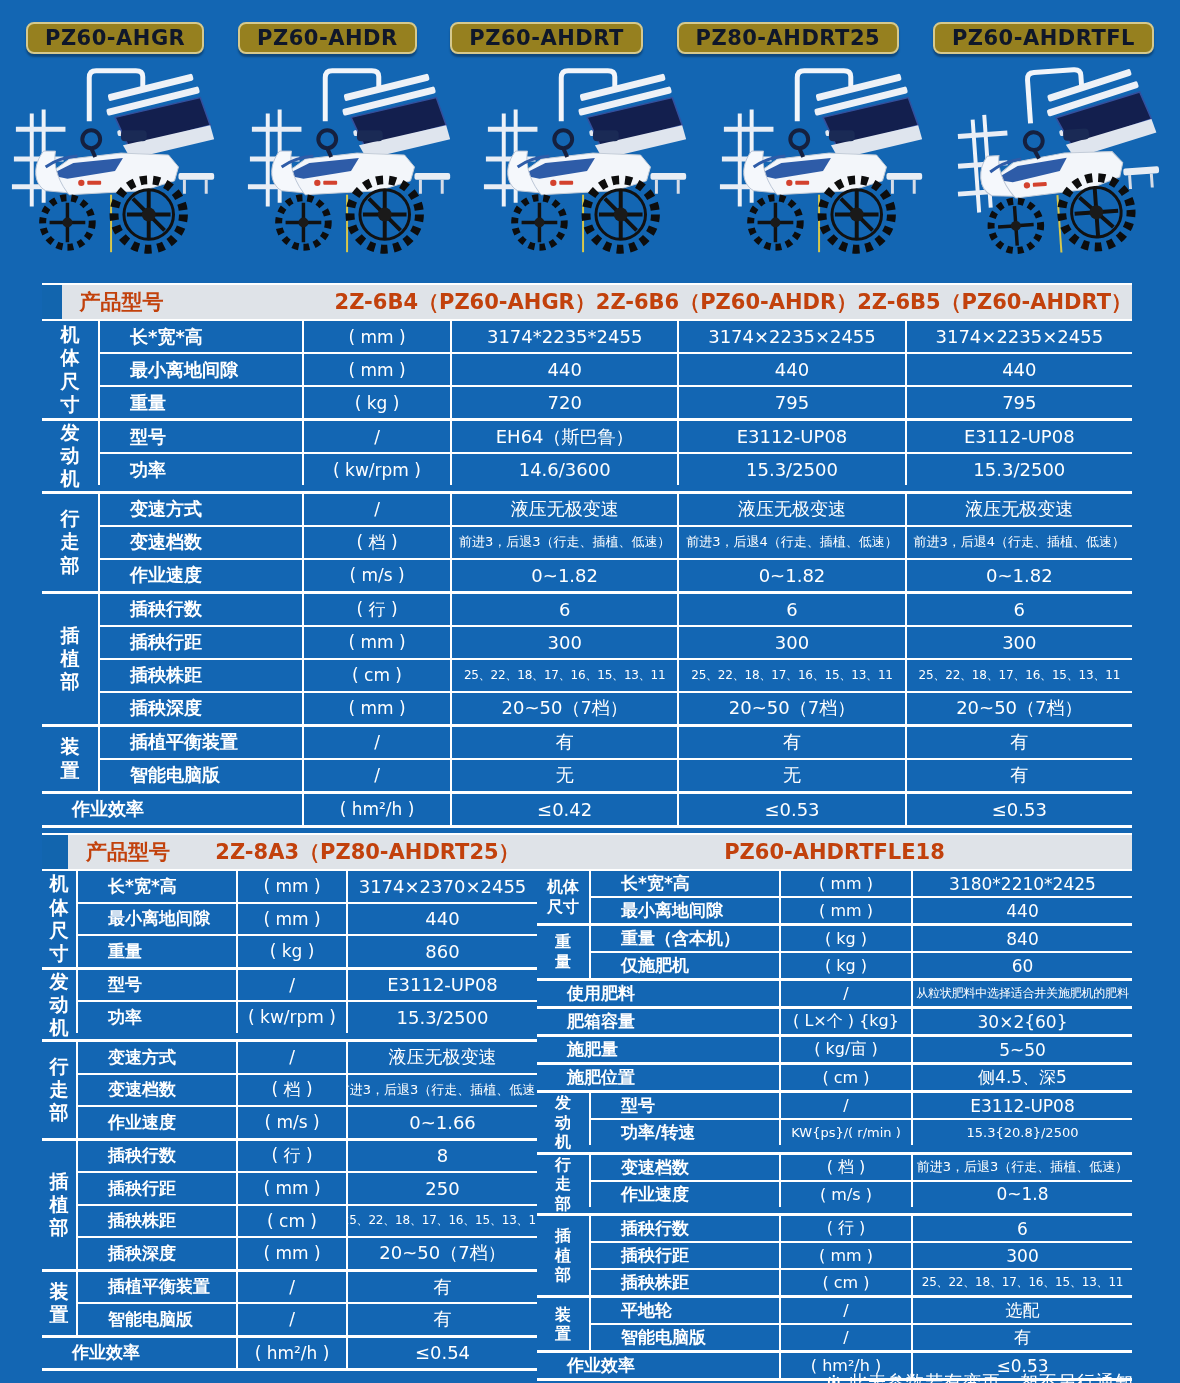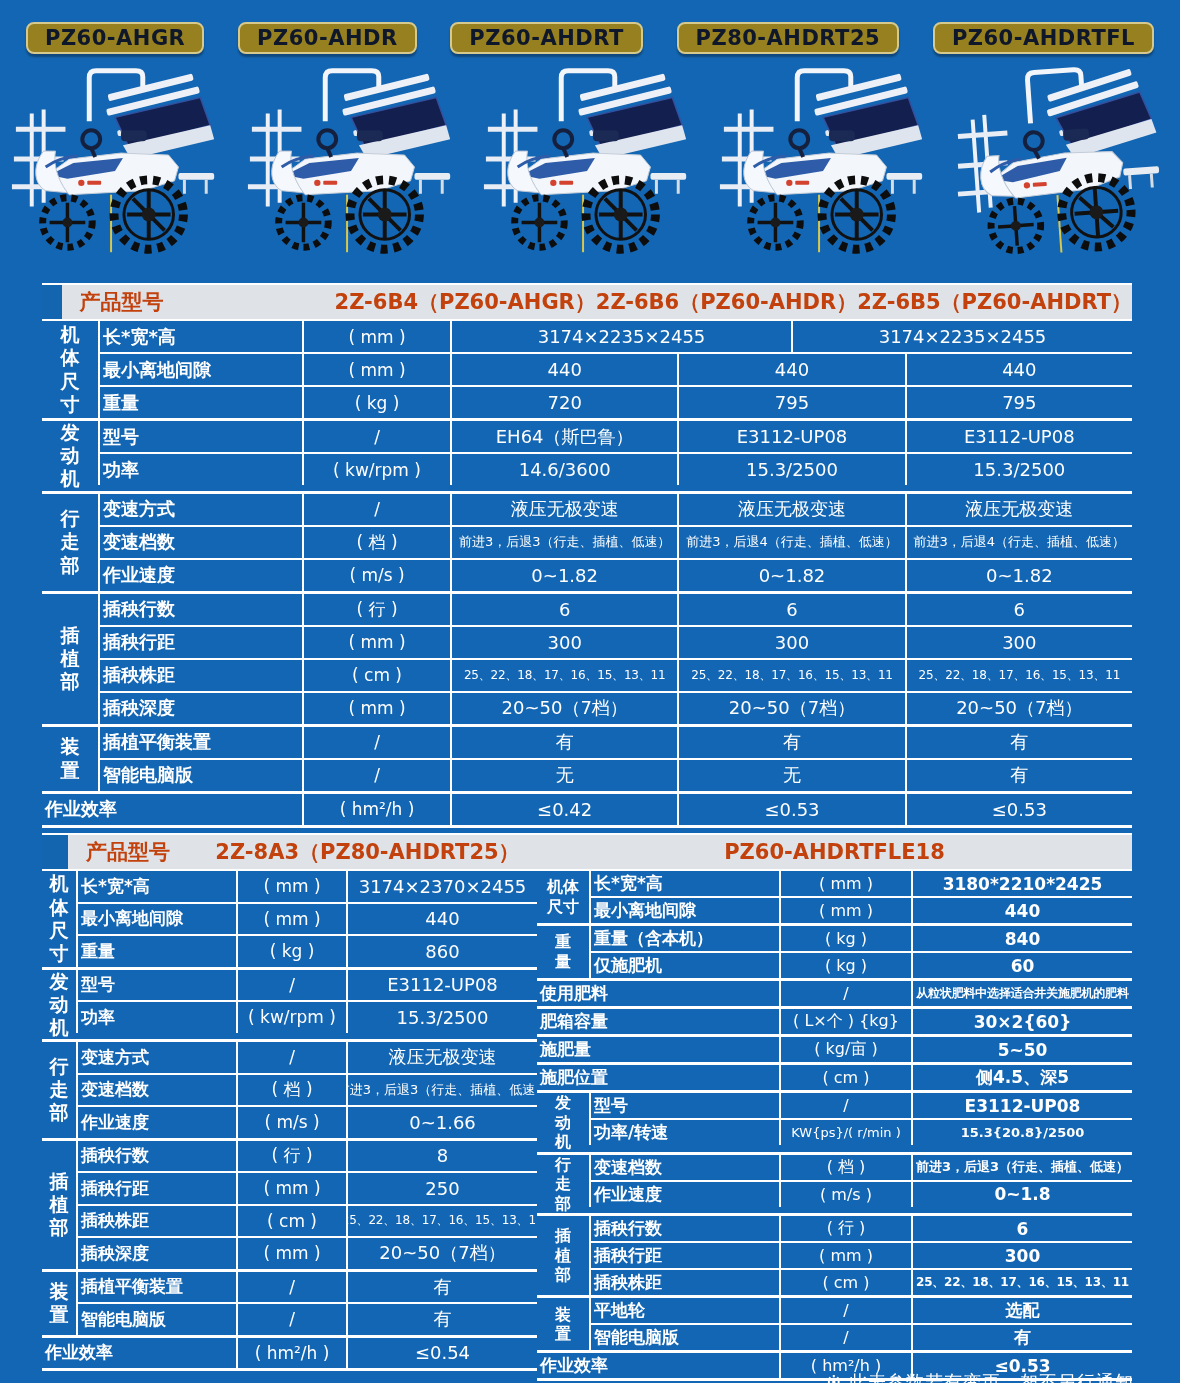--- a/index.html
+++ b/index.html
@@ -42,35 +42,35 @@
   
   .tgroup{display:flex;border-bottom:3px solid #fff;}
   .gcell{
     width:var(--gw);flex:none;display:flex;align-items:center;justify-content:center;
     white-space:pre-line;text-align:center;font-weight:700;font-size:19px;line-height:1.22;
   }
   .rows{flex:1;min-width:0;}
   .trow{display:flex;height:var(--rh);}
   .trow + .trow{border-top:2px solid #fff;}
   .trow > div{display:flex;align-items:center;justify-content:center;box-sizing:border-box;white-space:nowrap;overflow:hidden;}
-  .ncell{flex:none;width:var(--nw);justify-content:flex-start !important;padding-left:3px;font-weight:700;font-size:18px;border-left:2px solid #fff;text-align:right;}
+  .ncell{flex:none;width:var(--nw);justify-content:flex-start !important;padding-left:30px;font-weight:700;font-size:18px;border-left:2px solid #fff;text-align:right;}
   .ucell{flex:none;width:var(--uw);font-size:17px;border-left:2px solid #fff;}
   .vcell{flex:1;min-width:0;font-size:18px;border-left:2px solid #fff;}
   .full .ncell{width:calc(var(--gw) + var(--nw));border-left:none;}
   .s{font-size:13px !important;}
   .xs{font-size:12px !important;letter-spacing:-0.2px;}
   
   .t2cols{display:flex;align-items:flex-start;}
   .t2L{width:495px;flex:none; --gw:34px; --nw:160px; --uw:110px; --rh:30.5px;}
   .t2L .ncell{font-size:17px;}
   .t2R{flex:1;min-width:0; --gw:52px; --nw:190px; --uw:132px; --rh:25px;}
   .t2R .gcell{font-size:16px;}
   .t2R .ncell{font-size:17px;}
   .t2R .ucell{font-size:16px;}
-  .t2R .vcell{font-size:17px;font-weight:bold;}
+  .t2R .vcell{font-size:17px;}
   
   .footnote{position:absolute;top:1370px;right:46px;font-size:18px;color:#fff;letter-spacing:1px;white-space:nowrap;}
 </style>
 </head>
 <body>
 
 <div class="page">
 
   <div class="badges" id="badges">
       <div class="badge">PZ60-AHGR</div>
@@ -324,20 +324,21 @@
     <div class="tbody" id="t1-body">
         <div class="tgroup">
           <div class="gcell">机
 体
 尺
 寸</div>
           <div class="rows">
             <div class="trow">
               <div class="ncell">长*宽*高</div>
               <div class="ucell">( mm )</div>
+              <div class="vcell">3174*2235*2455</div>
               <div class="vcell">3174×2235×2455</div>
               <div class="vcell">3174×2235×2455</div>
             </div>
             <div class="trow">
               <div class="ncell">最小离地间隙</div>
               <div class="ucell">( mm )</div>
               <div class="vcell">440</div>
               <div class="vcell">440</div>
               <div class="vcell">440</div>
             </div>

